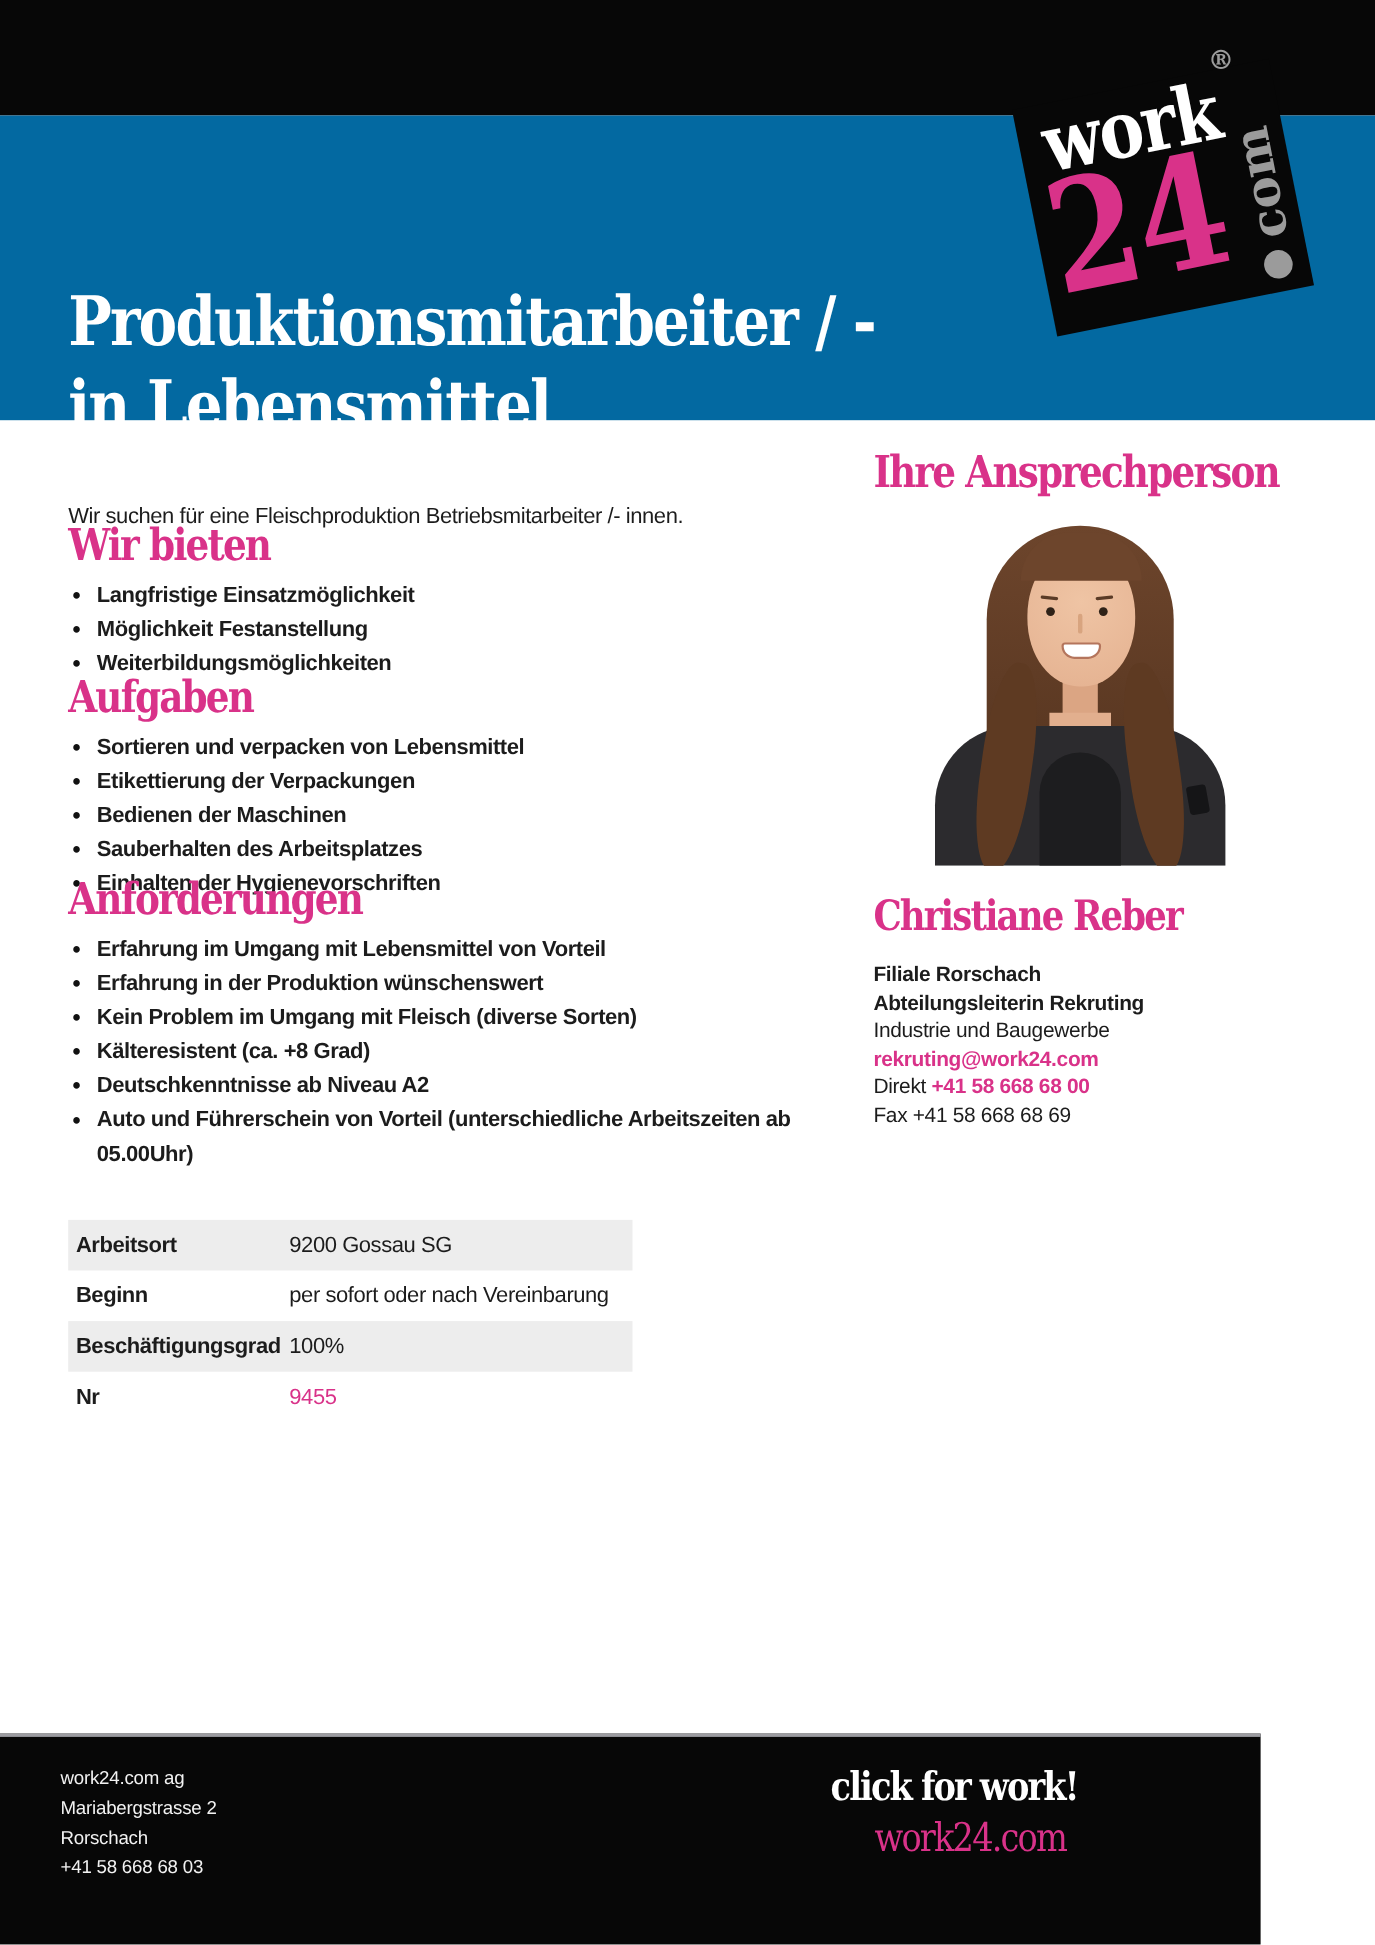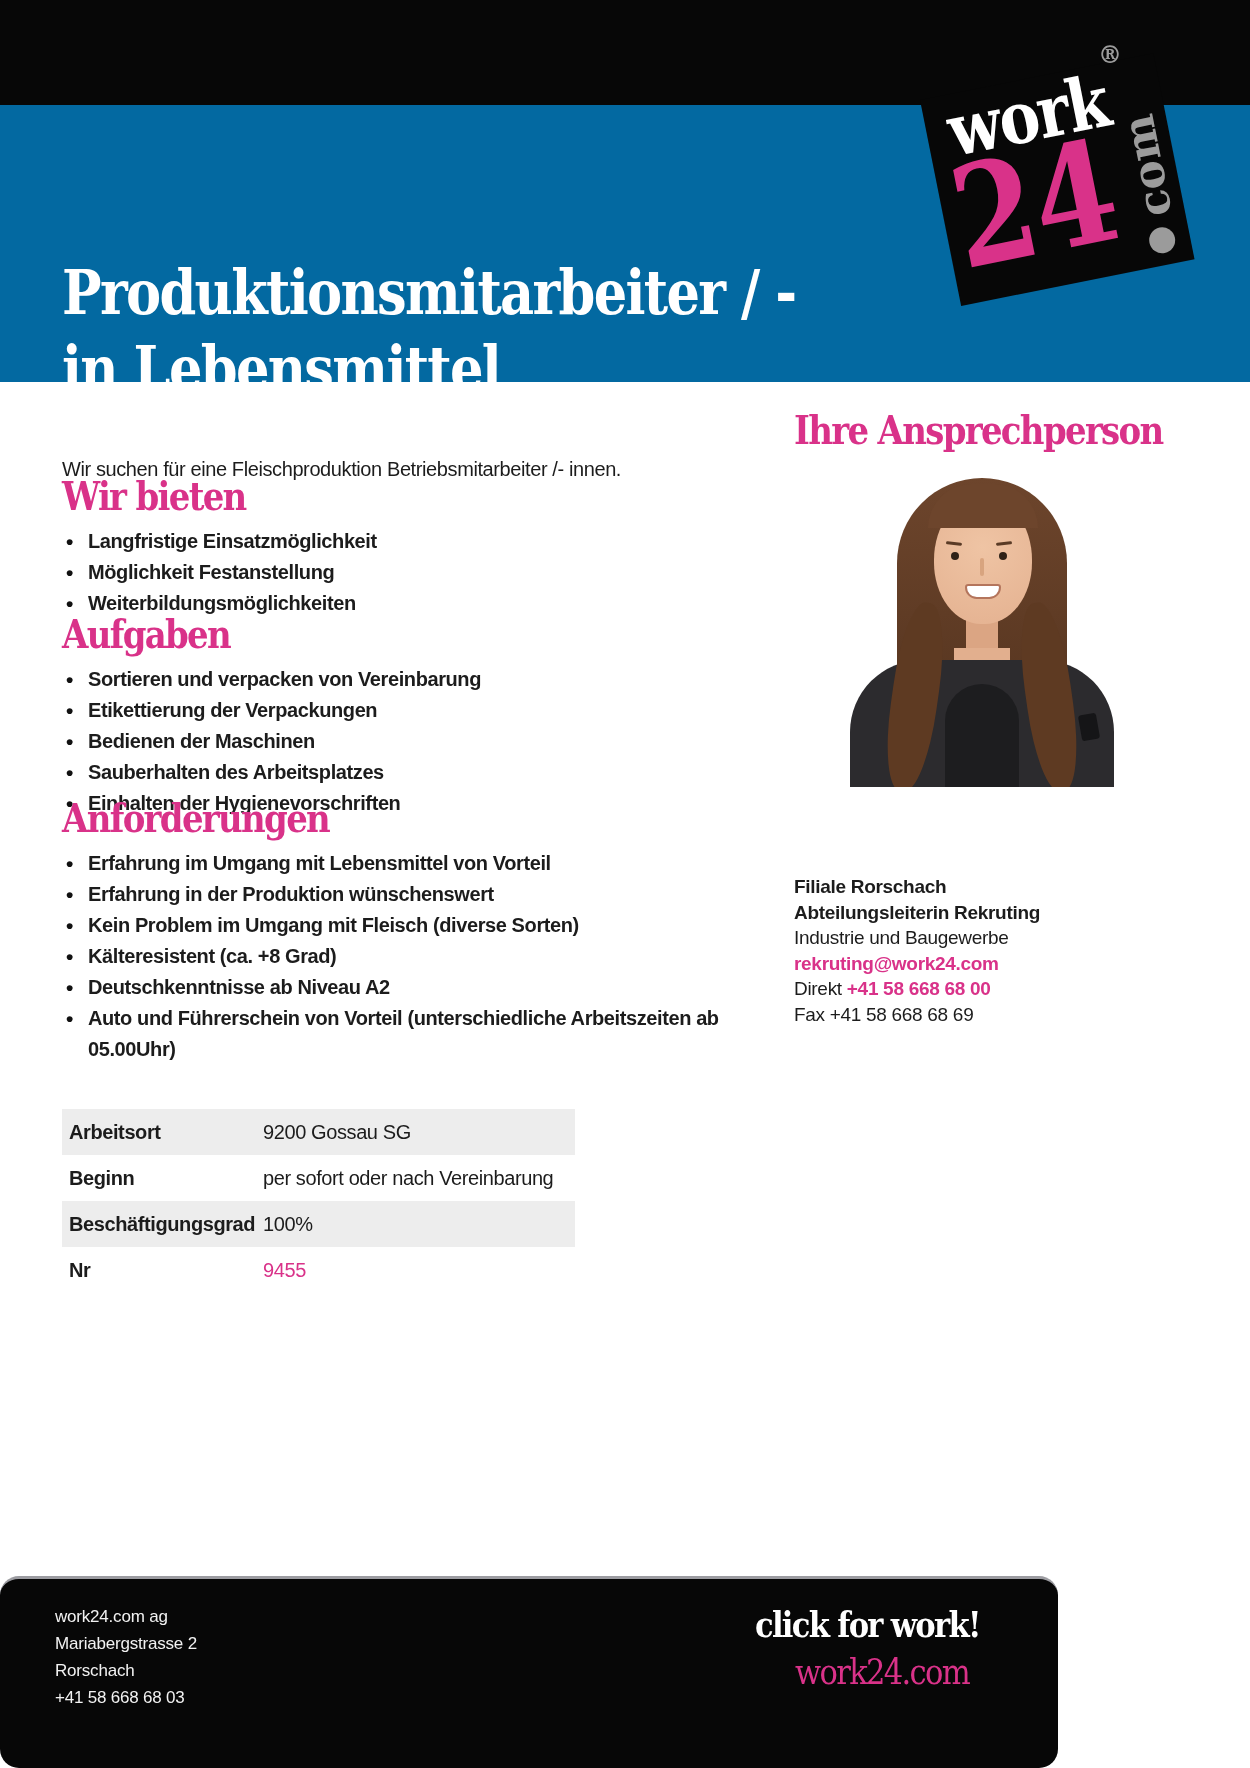--- a/index.html
+++ b/index.html
@@ -70,22 +70,22 @@
   .fringe{left:86px;top:32px;width:110px;height:44px;background:#6d452c;border-radius:55px 55px 0 0;z-index:6;}
   .eye-l{left:109px;top:100px;width:8px;height:8px;background:#2f2218;border-radius:50%;z-index:7;}
   .eye-r{left:157px;top:100px;width:8px;height:8px;background:#2f2218;border-radius:50%;z-index:7;}
   .brow-l{left:104px;top:90px;width:16px;height:3px;background:#5a3b26;border-radius:2px;transform:rotate(6deg);z-index:7;}
   .brow-r{left:154px;top:90px;width:16px;height:3px;background:#5a3b26;border-radius:2px;transform:rotate(-6deg);z-index:7;}
   .nose{left:138px;top:106px;width:4px;height:18px;background:#d8a47f;border-radius:2px;z-index:7;}
   .smile{left:123px;top:132px;width:36px;height:15px;background:#ffffff;border:2px solid #b4755c;
          border-radius:5px 5px 18px 18px;box-sizing:border-box;z-index:7;}
 
   
-  .footer{position:absolute;left:0;top:1576px;width:1058px;height:192px;background:#070707;
-          border-top:3px solid #9c9ca1;box-sizing:border-box;border-radius:19px;}
+  .footer{position:absolute;left:0;top:1576px;width:1146px;height:192px;background:#070707;
+          border-top:3px solid #9c9ca1;box-sizing:border-box;}
   .footer-address{position:absolute;left:55px;top:24px;color:#f2f2f2;font-size:17px;line-height:27px;letter-spacing:-0.2px;}
   .footer-slogan{position:absolute;left:755px;top:22px;color:#ffffff;margin:0;
         font-family:"DejaVu Serif",serif;font-weight:bold;font-size:36px;line-height:46px;}
   .footer-site{position:absolute;left:795px;top:70px;margin:0;
         font-family:"DejaVu Serif",serif;font-weight:normal;font-size:36px;line-height:46px;}
   .footer-site a{color:#d93289;text-decoration:none;}
 </style>
 </head>
 <body>
 
@@ -114,21 +114,21 @@
     <ul>
       <li>Langfristige Einsatzmöglichkeit</li>
       <li>Möglichkeit Festanstellung</li>
       <li>Weiterbildungsmöglichkeiten</li>
     </ul>
   </div>
 
   <div class="sec sec2">
     <h2><span class="cx">Aufgaben</span></h2>
     <ul>
-      <li>Sortieren und verpacken von Vereinbarung</li>
+      <li>Sortieren und verpacken von Lebensmittel</li>
       <li>Etikettierung der Verpackungen</li>
       <li>Bedienen der Maschinen</li>
       <li>Sauberhalten des Arbeitsplatzes</li>
       <li>Einhalten der Hygienevorschriften</li>
     </ul>
   </div>
 
   <div class="sec sec3">
     <h2><span class="cx">Anforderungen</span></h2>
     <ul>
@@ -174,20 +174,21 @@
     <div class="strand-left"></div>
     <div class="strand-right"></div>
     <div class="eye-l"></div>
     <div class="eye-r"></div>
     <div class="brow-l"></div>
     <div class="brow-r"></div>
     <div class="nose"></div>
     <div class="smile"></div>
   </div>
 
+  <h2 class="contact-name"><span class="cx">Christiane Reber</span></h2>
 
   <div class="contact-block">
     <div class="bold">Filiale Rorschach</div>
     <div class="bold">Abteilungsleiterin Rekruting</div>
     <div>Industrie und Baugewerbe</div>
     <div><a class="plink" href="#">rekruting@work24.com</a></div>
     <div>
       <span>Direkt</span>
       <a class="plink" href="#">+41 58 668 68 00</a>
     </div>

